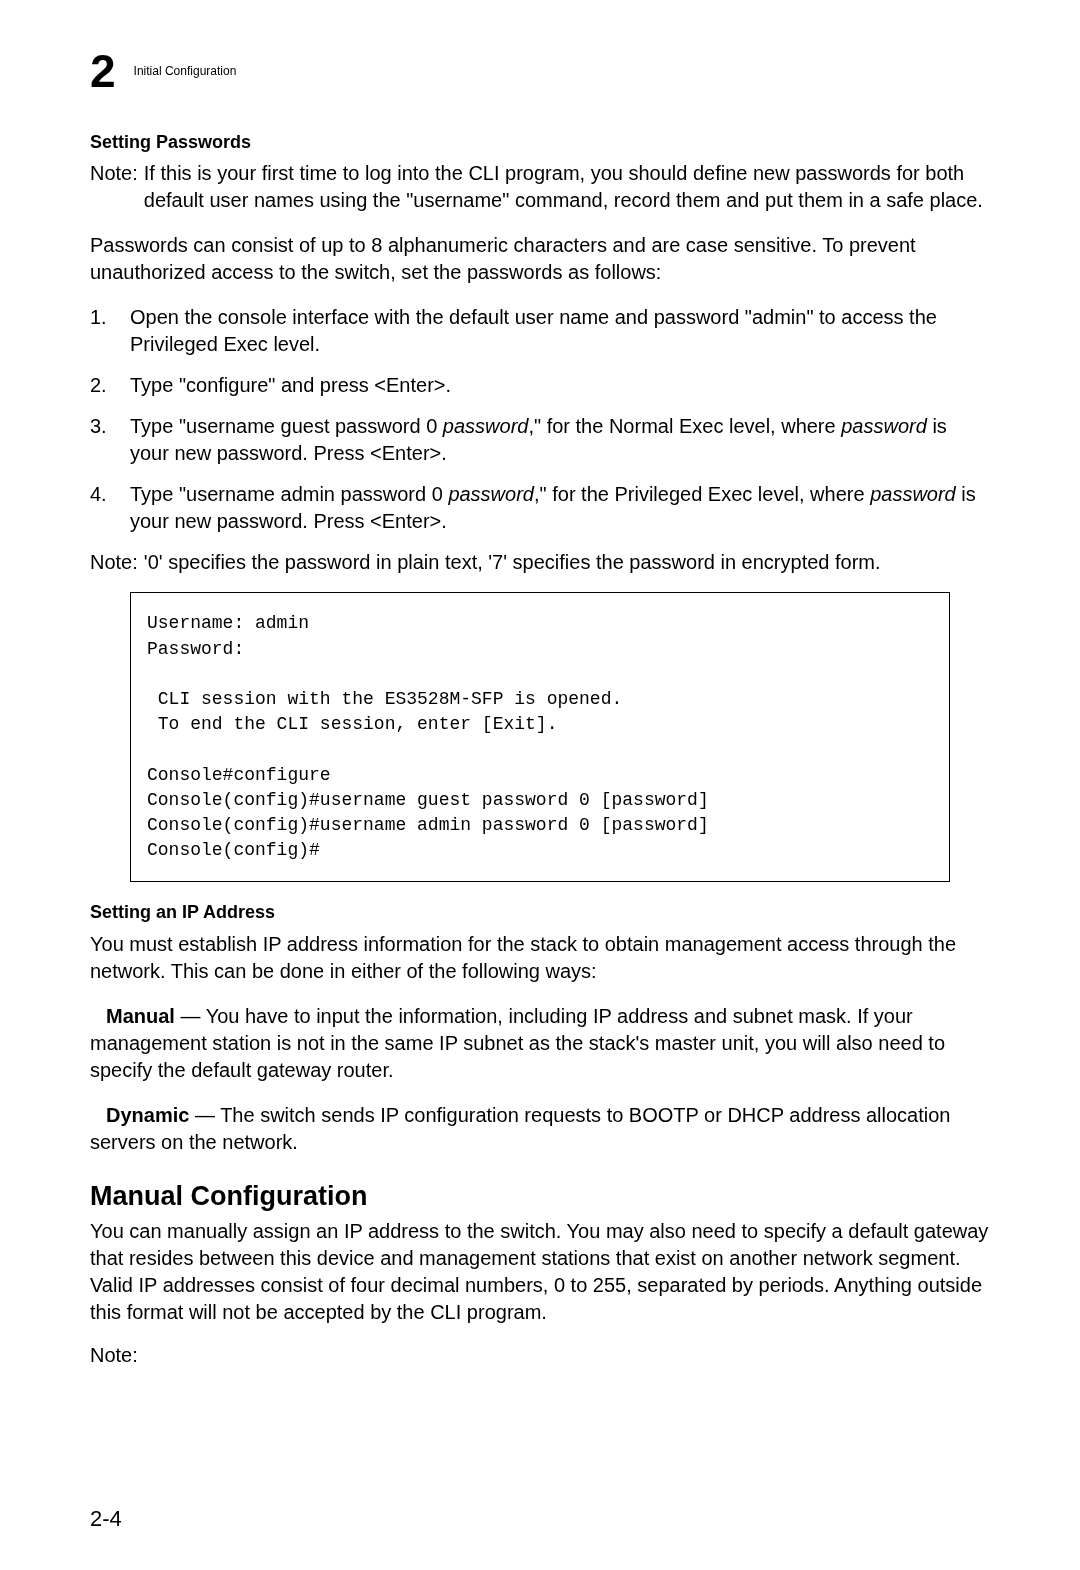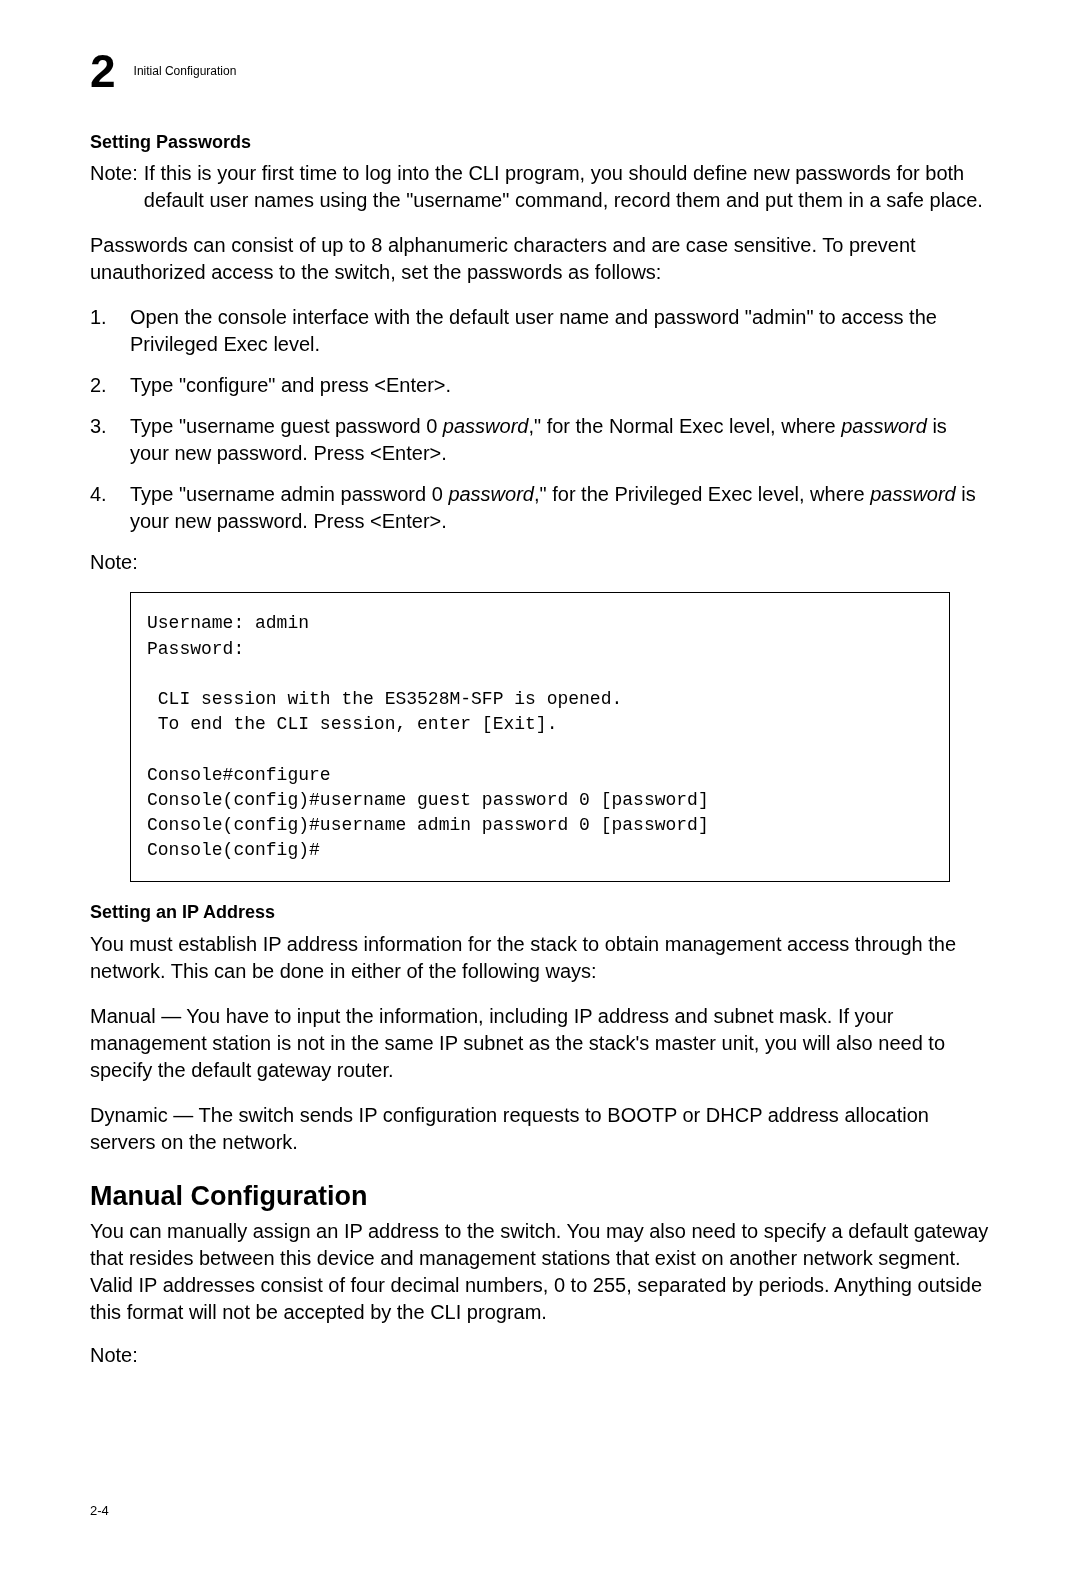--- a/index.html
+++ b/index.html
@@ -65,25 +65,25 @@
     em { font-style: italic; margin-top: 40px; }
     .code-box {
       border: 1px solid #000;
       padding: 18px 16px;
       margin: 16px 40px 18px 40px;
       font-family: "Courier New", Courier, monospace;
       font-size: 18px;
       white-space: pre;
       line-height: 1.4;
     }
-    .manual-label, .dynamic-label { font-weight: 400; }
+    .manual-label, .dynamic-label { font-weight: 700; margin-left: 16px; }
     .page-num {
       position: absolute;
-      bottom: 50px;
-      font-size: 13px;
+      bottom: 36px;
+      font-size: 22px;
     }
   </style>
 </head>
 <body>
 
 <div class="header-row">
   <div class="chapter-num">2</div>
   <div class="chapter-title">Initial Configuration</div>
 </div>
 
@@ -110,20 +110,21 @@
     <span class="li-body"><span>Type "username guest password 0 </span><em>password</em><span>," for the Normal Exec level, where </span><em>password</em><span> is your new password. Press &lt;Enter&gt;.</span></span>
   </li>
   <li>
     <span class="li-num">4.</span>
     <span class="li-body"><span>Type "username admin password 0 </span><em>password</em><span>," for the Privileged Exec level, where </span><em>password</em><span> is your new password. Press &lt;Enter&gt;.</span></span>
   </li>
 </ol>
 
 <div class="note">
   <div class="note-label">Note:</div>
+  <div class="note-body">'0' specifies the password in plain text, '7' specifies the password in encrypted form.</div>
 </div>
 
 <div class="code-box">Username: admin
 Password:
 
  CLI session with the ES3528M-SFP is opened.
  To end the CLI session, enter [Exit].
 
 Console#configure
 Console(config)#username guest password 0 [password]

